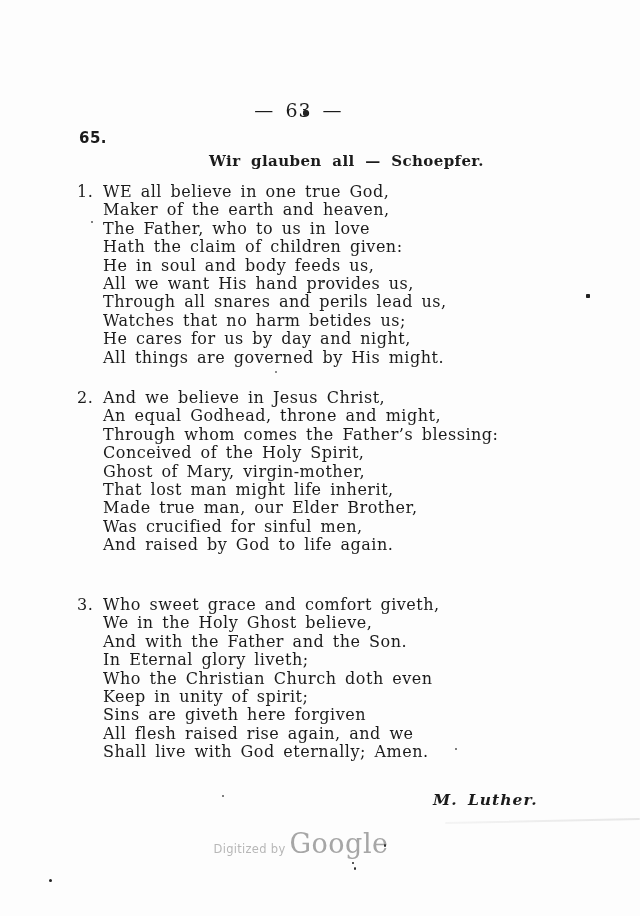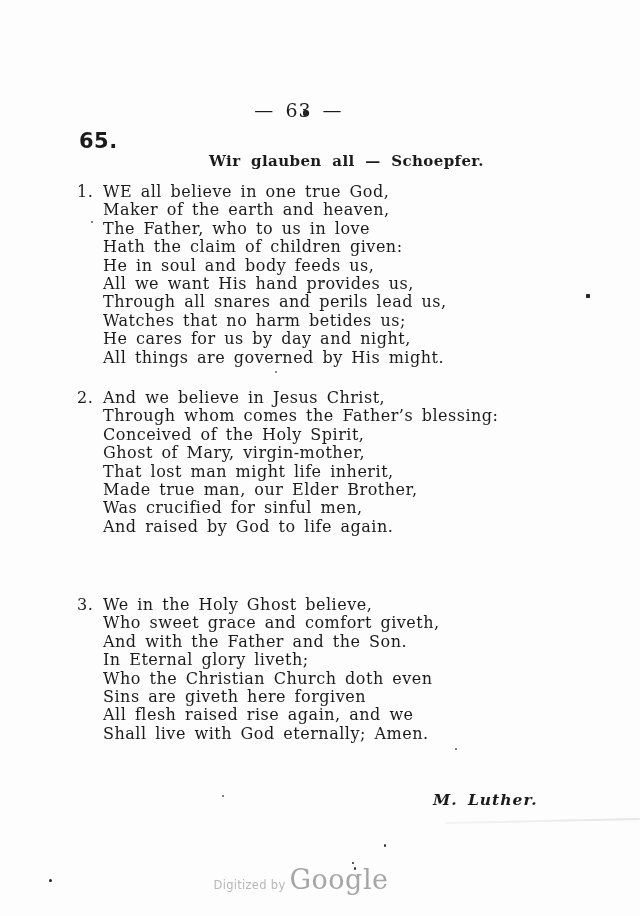--- a/index.html
+++ b/index.html
@@ -9,21 +9,21 @@
     font-family:"DejaVu Serif", serif;
     color:#1b1b1b;
     overflow:hidden;
   }
   .centered { position:absolute; left:0; width:597px; text-align:center; }
   .page-number {
     top:99px; font-size:19px; letter-spacing:1px; word-spacing:4px;
   }
   .hymn-number {
     position:absolute; left:79px; top:129px;
-    font-family:"DejaVu Sans", sans-serif; font-weight:bold; font-size:21px;
+    font-family:"DejaVu Sans", sans-serif; font-weight:bold; font-size:15px;
     letter-spacing:0.5px;
   }
   .hymn-title {
     top:152px; font-weight:bold; font-size:15px;
     word-spacing:5px; letter-spacing:0.4px;margin-left:48px;
   }
   .verses { position:absolute; inset:0; }
   .verse {
     position:absolute; left:77px; display:flex;
     font-size:16px; line-height:18.4px;
@@ -33,21 +33,21 @@
   .verse:nth-child(1) { top:183px; }
   .verse:nth-child(2) { top:389px; }
   .verse:nth-child(3) { top:596px; }
   .verse-number { width:26px; flex:none; }
   .attribution {
     position:absolute; top:790px; left:433px;
     font-weight:bold; font-style:italic; font-size:15.5px;
     letter-spacing:1px; word-spacing:4px;
   }
   .watermark {
-    position:absolute; top:864px; left:0; width:602px;
+    position:absolute; top:828px; left:0; width:602px;
     display:flex; justify-content:center; align-items:baseline; gap:4px;
   }
   .wm-prefix {
     font-family:"DejaVu Sans", sans-serif; font-size:11.5px; color:#b7b7b7;
     letter-spacing:0.3px;
   }
   .wm-logo {
     font-family:"DejaVu Serif", serif; font-size:27px; color:#a6a6a6;
     letter-spacing:0.5px;
   }
@@ -94,38 +94,40 @@
           <div class="verse-line">Watches that no harm betides us;</div>
           <div class="verse-line">He cares for us by day and night,</div>
           <div class="verse-line">All things are governed by His might.</div>
         </div>
     </div>
 
     <div class="verse">
       <div class="verse-number">2.</div>
       <div class="verse-lines">
           <div class="verse-line">And we believe in Jesus Christ,</div>
+          <div class="verse-line">An equal Godhead, throne and might,</div>
           <div class="verse-line">Through whom comes the Father’s blessing:</div>
           <div class="verse-line">Conceived of the Holy Spirit,</div>
           <div class="verse-line">Ghost of Mary, virgin-mother,</div>
           <div class="verse-line">That lost man might life inherit,</div>
           <div class="verse-line">Made true man, our Elder Brother,</div>
           <div class="verse-line">Was crucified for sinful men,</div>
           <div class="verse-line">And raised by God to life again.</div>
         </div>
     </div>
 
     <div class="verse">
       <div class="verse-number">3.</div>
       <div class="verse-lines">
+          <div class="verse-line">Who sweet grace and comfort giveth,</div>
           <div class="verse-line">We in the Holy Ghost believe,</div>
-          <div class="verse-line">Who sweet grace and comfort giveth,</div>
           <div class="verse-line">And with the Father and the Son.</div>
           <div class="verse-line">In Eternal glory liveth;</div>
           <div class="verse-line">Who the Christian Church doth even</div>
+          <div class="verse-line">Keep in unity of spirit;</div>
           <div class="verse-line">Sins are giveth here forgiven</div>
           <div class="verse-line">All flesh raised rise again, and we</div>
           <div class="verse-line">Shall live with God eternally; Amen.</div>
         </div>
     </div>
   </div>
 
   <div class="attribution">M. Luther.</div>
 
   <div class="watermark">

